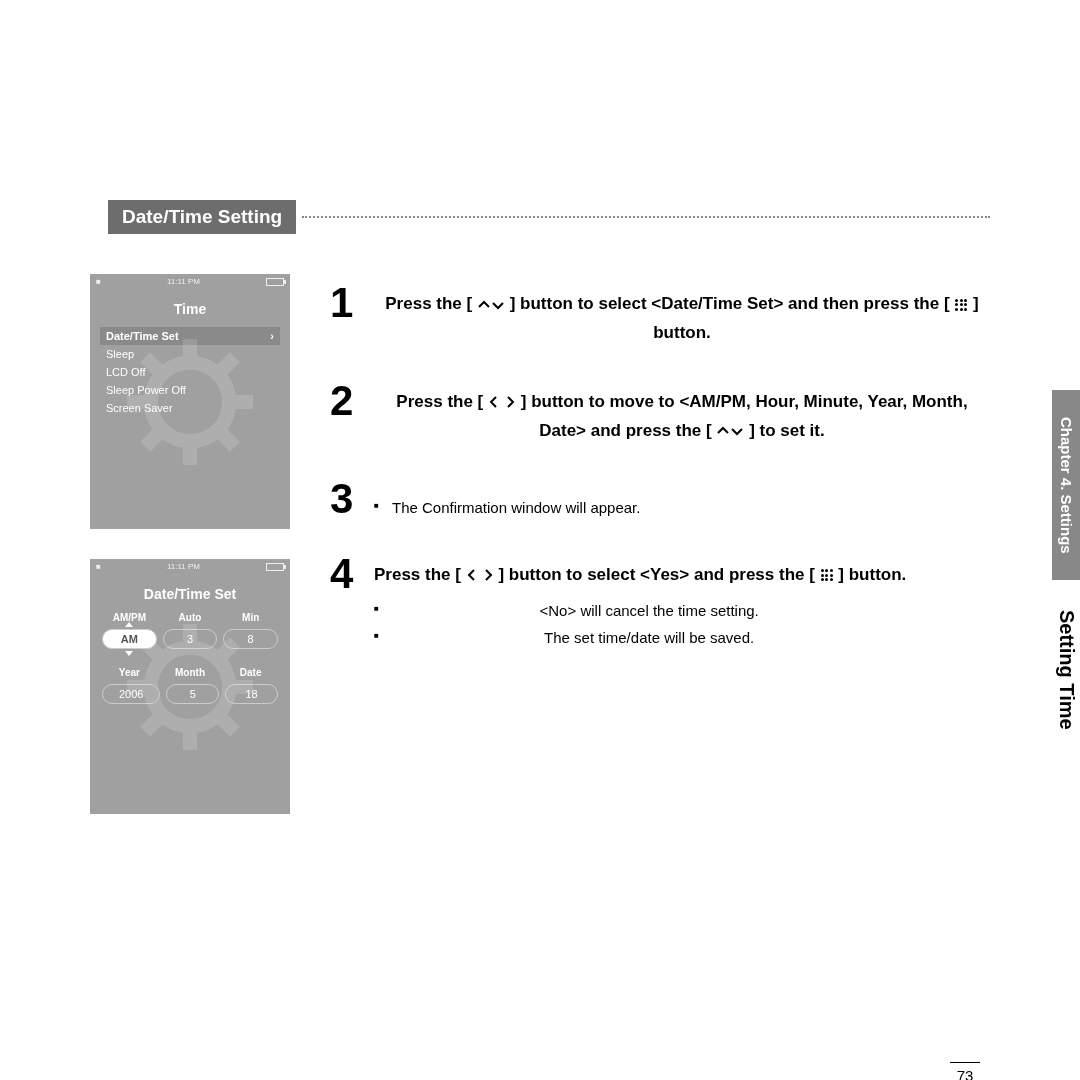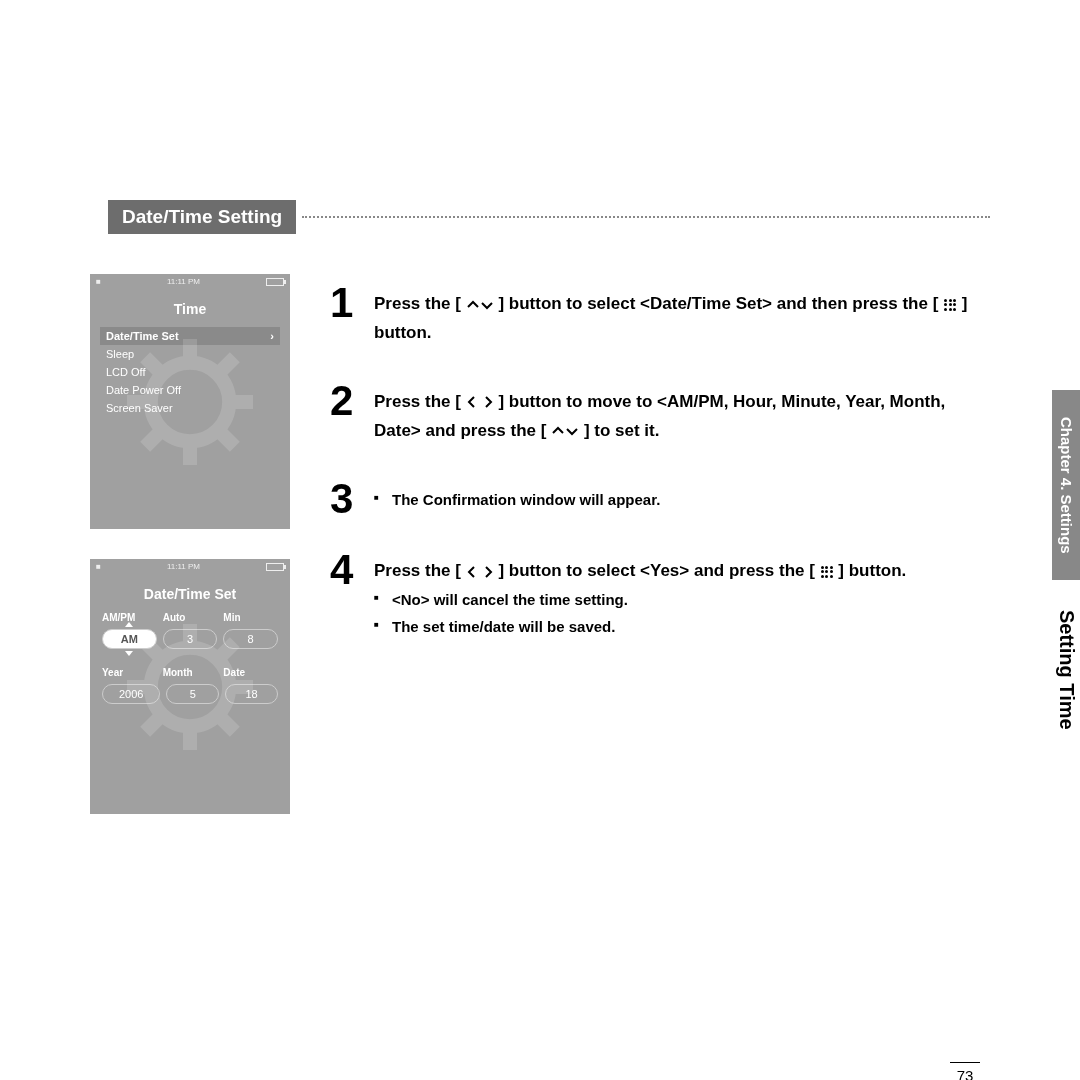--- a/index.html
+++ b/index.html
@@ -107,20 +107,21 @@
     padding: 0 12px;
   }
   .dt-row {
     display: flex;
     justify-content: space-between;
     margin-bottom: 6px;
     gap: 6px;
   }
   .dt-label {
     font-size: 10px;
+    text-align: center;
     flex: 1;
     color: #fff;
     font-weight: bold;
   }
   .dt-cell {
     flex: 1;
     text-align: center;
     font-size: 11px;
     padding: 3px 16px;
     border: 1px solid #ccc;
@@ -160,30 +161,31 @@
     margin-bottom: 34px;
   }
   .step-num {
     font-size: 42px;
     font-weight: bold;
     line-height: 0.9;
     min-width: 30px;
   }
   .step-body {
     padding-top: 6px;
+    text-align: center;
   }
   .step-text {
     font-size: 17px;
     font-weight: bold;
     line-height: 1.7;
   }
   .step-sub {
     font-size: 15px;
-    font-weight: bold;
-    margin-top: 0;
+    font-weight: normal;
+    margin-top: 8px;
     line-height: 1.8;
   }
   .step-sub li {
     list-style: none;
     position: relative;
     padding-left: 18px;
   }
   .step-sub li::before {
     content: "■";
     position: absolute;
@@ -278,21 +280,21 @@
           <span class="battery-icon"><span class="battery-fill"></span></span>
         </div>
         <div class="device-title">Time</div>
         <div class="menu-list">
           <div class="menu-item selected">
             <span>Date/Time Set</span>
             <span class="chev">›</span>
           </div>
           <div class="menu-item">Sleep</div>
           <div class="menu-item">LCD Off</div>
-          <div class="menu-item">Date Power Off</div>
+          <div class="menu-item">Sleep Power Off</div>
           <div class="menu-item">Screen Saver</div>
         </div>
       </div>
 
       <div class="device">
         <svg class="gear-bg" width="140" height="140" viewBox="0 0 100 100">
             <circle cx="50" cy="50" r="28" fill="none" stroke="#fff" stroke-width="10"></circle>
             <g stroke="#fff" stroke-width="10">
               <line x1="50" y1="5" x2="50" y2="20"></line>
               <line x1="50" y1="80" x2="50" y2="95"></line>

